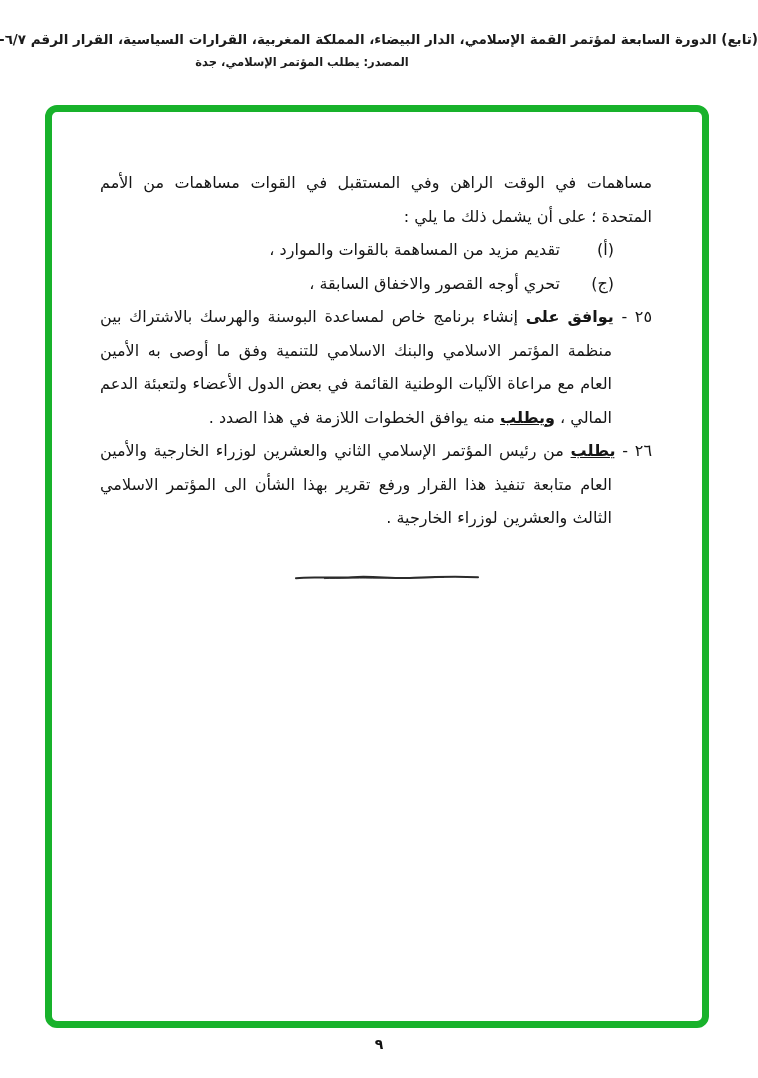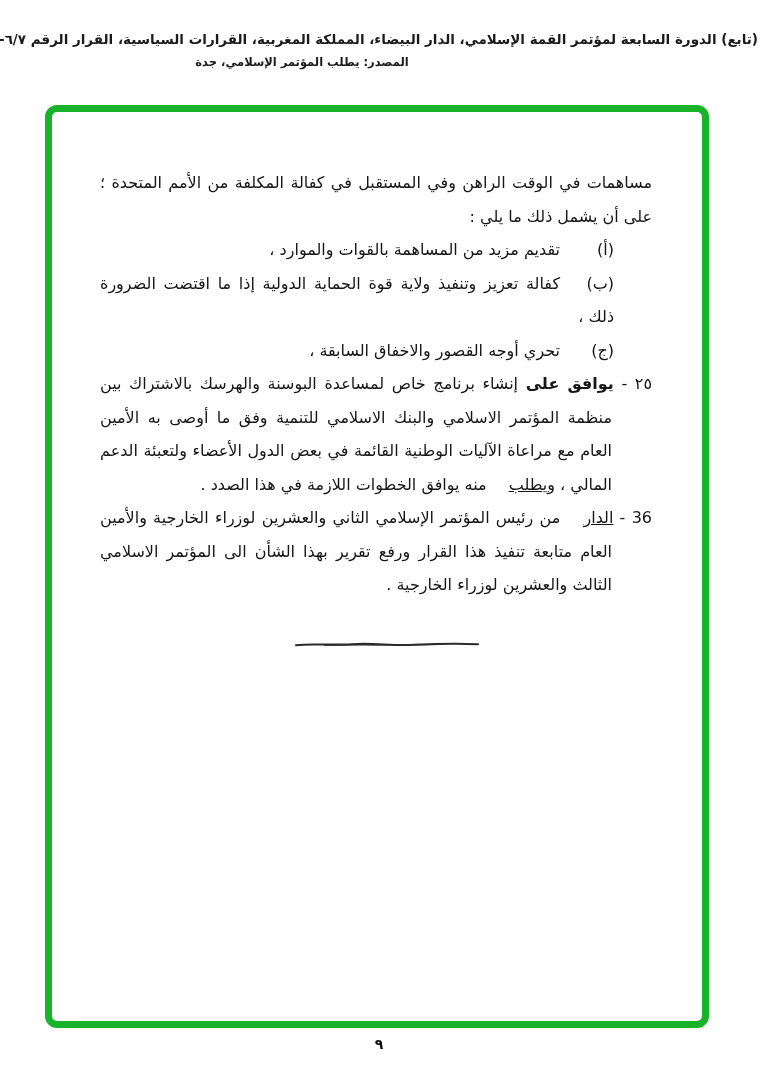--- a/index.html
+++ b/index.html
@@ -75,21 +75,21 @@
     width: 54px;
   }
 
   
   .num {
     padding-right: 40px;
     text-indent: -40px;
   }
 
   .b  { font-weight: bold; margin-top: 27px; }
-  .bu { font-weight: normal; text-decoration: underline; margin-left: 17px; }
+  .bu { font-weight: bold; text-decoration: underline; }
 
   
   .divider-wrap {
     margin-top: 25px;
     text-align: center;
     transform: translateX(11px);
   }
   .divider-wrap svg { display: inline-block; vertical-align: middle; }
 
   
@@ -111,33 +111,32 @@
   <div class="line1">(تابع) الدورة السابعة لمؤتمر القمة الإسلامي، الدار البيضاء، المملكة المغربية، القرارات السياسية، القرار الرقم ٦/٧-س (ق.أ)</div>
   <div class="line2">
     <span>المصدر:</span>
     <span>يطلب المؤتمر الإسلامي، جدة</span>
   </div>
 </header>
 
 <div class="frame">
   <div class="content">
 
-    <p class="intro">مساهمات في الوقت الراهن وفي المستقبل في كفالة المكلفة من الأمم المتحدة ؛ على أن يشمل ذلك ما يلي :</p>
+    <p class="intro">مساهمات في الوقت الراهن وفي المستقبل في القوات مساهمات من الأمم المتحدة ؛ على أن يشمل ذلك ما يلي :</p>
 
     <p class="sub"><span class="lbl">(أ)</span><span>تقديم مزيد من المساهمة بالقوات والموارد ،</span></p>
 
-    <p class="sub"><span class="lbl">(ب)</span><span>كفالة تعزيز وتنفيذ ولاية قوة الحماية الدولية إذا ما اقتضت الضرورة ذلك ،</span></p>
 
     <p class="sub"><span class="lbl">(ج)</span><span>تحري أوجه القصور والاخفاق السابقة ،</span></p>
 
 
 
     <p class="num"><span>٢٥ - </span><span class="b">يوافق على</span><span> إنشاء برنامج خاص لمساعدة البوسنة والهرسك بالاشتراك بين منظمة المؤتمر الاسلامي والبنك الاسلامي للتنمية وفق ما أوصى به الأمين العام مع مراعاة الآليات الوطنية القائمة في بعض الدول الأعضاء ولتعبئة الدعم المالي ، </span><span class="bu">ويطلب</span><span> منه يوافق الخطوات اللازمة في هذا الصدد .</span></p>
 
-    <p class="num"><span>36 - </span><span class="bu">الدار</span><span> من رئيس المؤتمر الإسلامي الثاني والعشرين لوزراء الخارجية والأمين العام متابعة تنفيذ هذا القرار ورفع تقرير بهذا الشأن الى المؤتمر الاسلامي الثالث والعشرين لوزراء الخارجية .</span><span class="b"></span><span></span></p>
+    <p class="num"><span>٢٦ - </span><span class="bu">يطلب</span><span> من رئيس المؤتمر الإسلامي الثاني والعشرين لوزراء الخارجية والأمين العام متابعة تنفيذ هذا القرار ورفع تقرير بهذا الشأن الى المؤتمر الاسلامي الثالث والعشرين لوزراء الخارجية .</span><span class="b"></span><span></span></p>
 
     <div class="divider-wrap">
       <svg width="186" height="10" viewBox="0 0 186 10" aria-hidden="true">
         <path d="M2,6.2 C18,4.4 36,6.6 58,5.2 C80,3.9 98,6.8 120,5.8 C142,4.8 162,4.4 184,5.2" fill="none" stroke="#2b2b2b" stroke-width="2.1" stroke-linecap="round"></path>
         <path d="M30,6.6 C60,5.4 90,6.9 150,5.4" fill="none" stroke="#2b2b2b" stroke-width="0.9"></path>
       </svg>
     </div>
 
   </div>
 </div>

